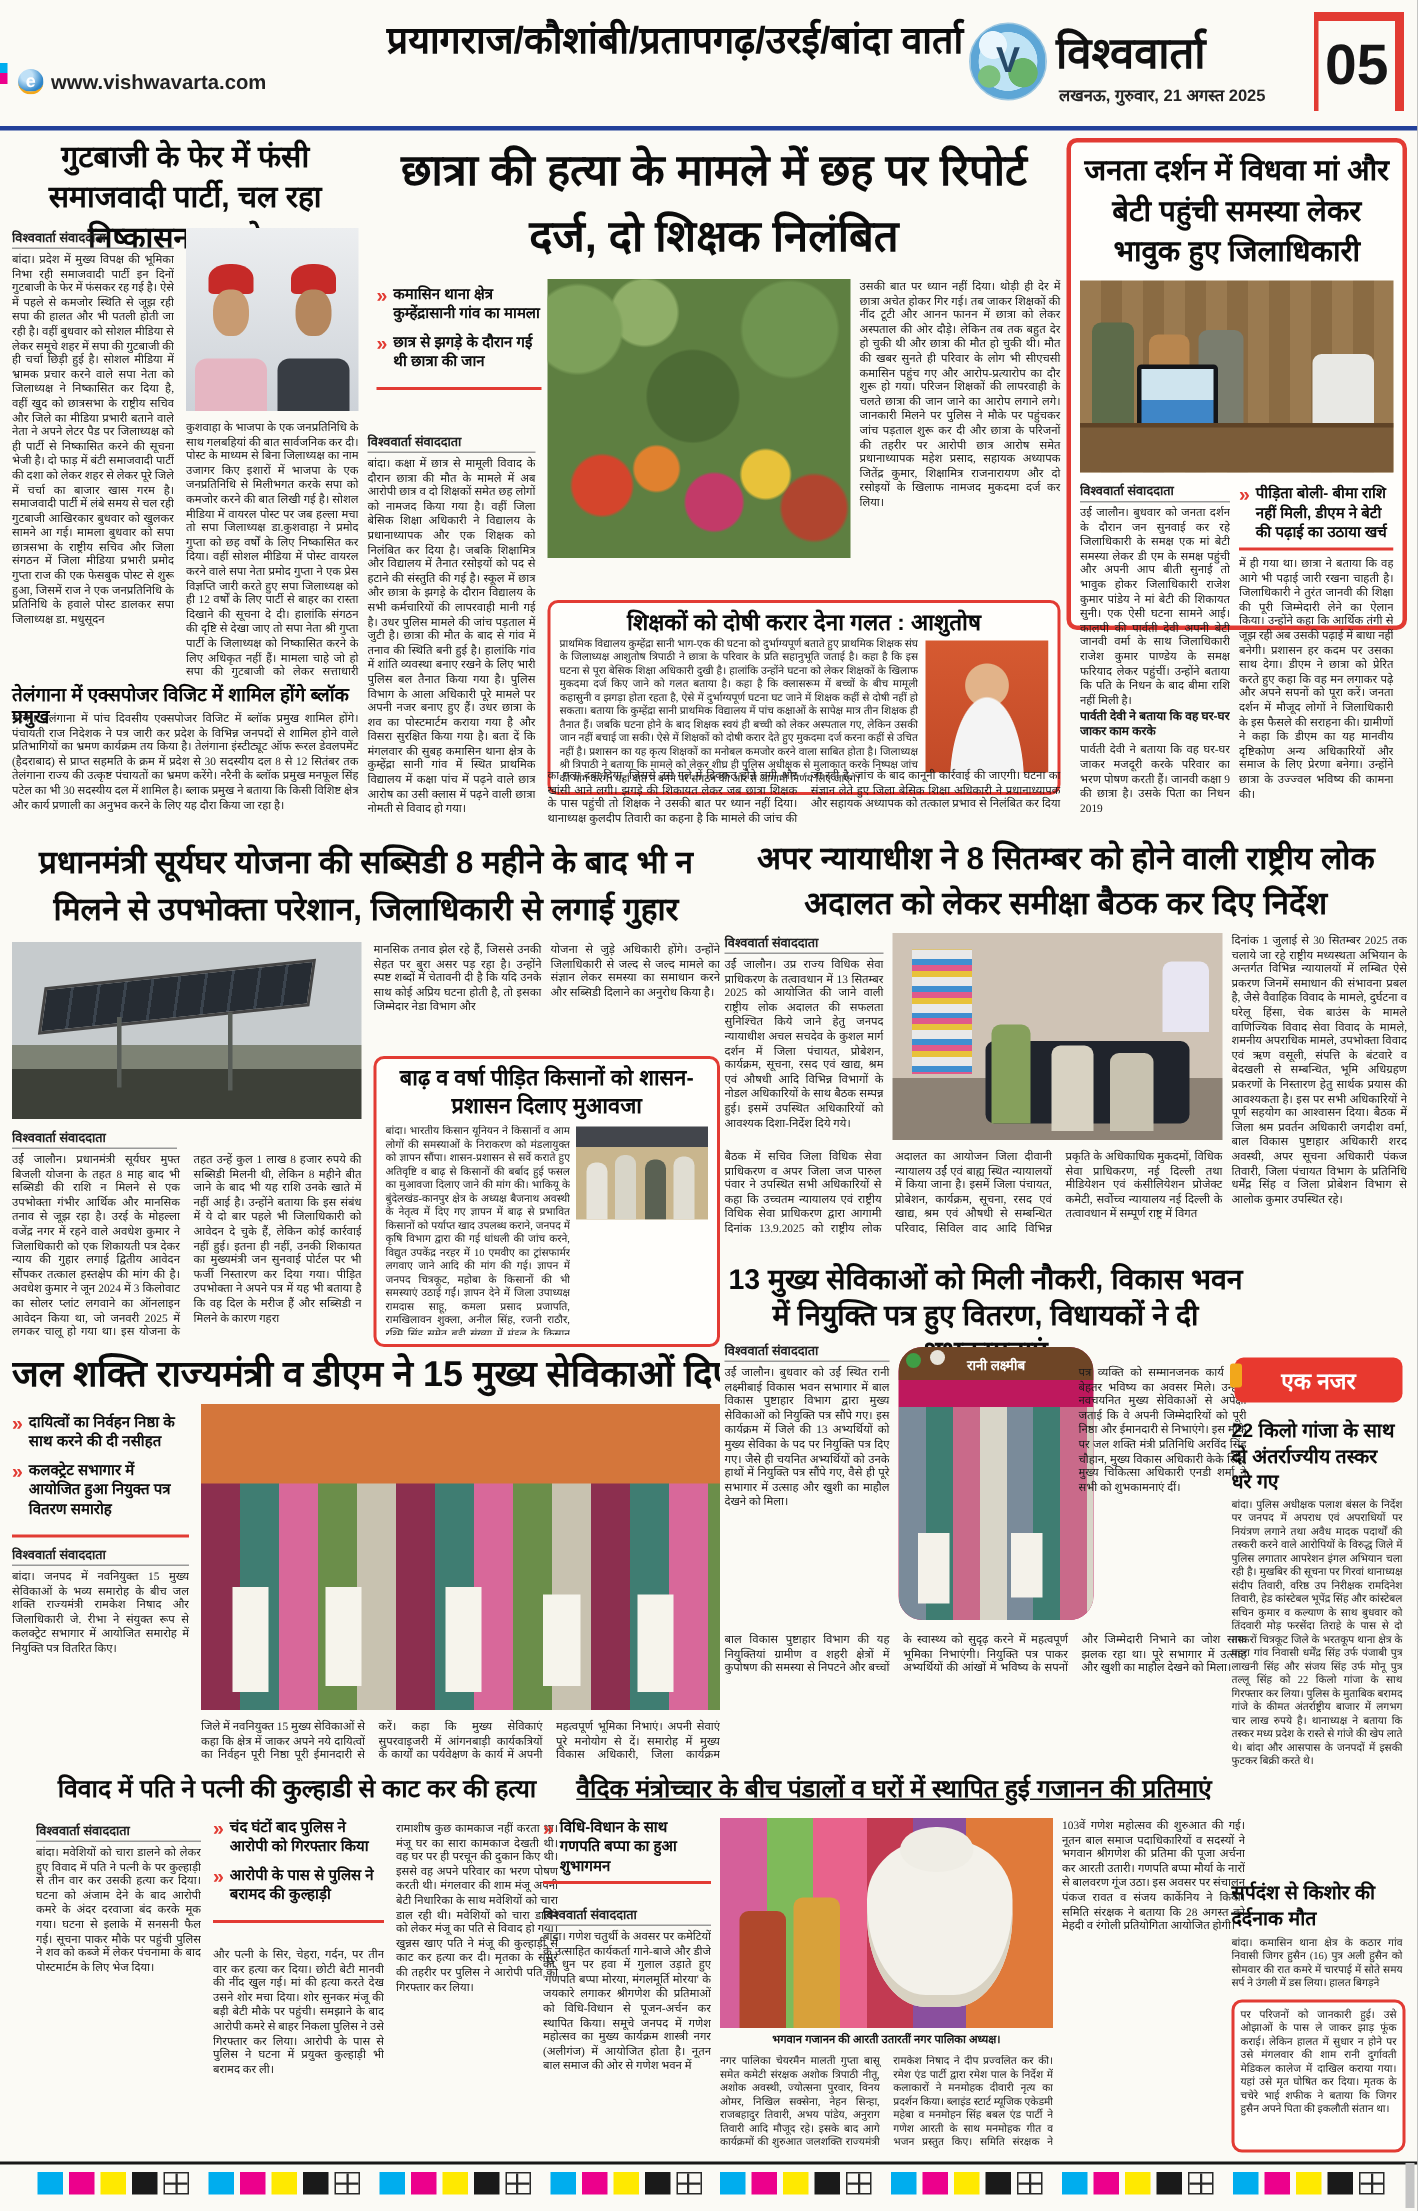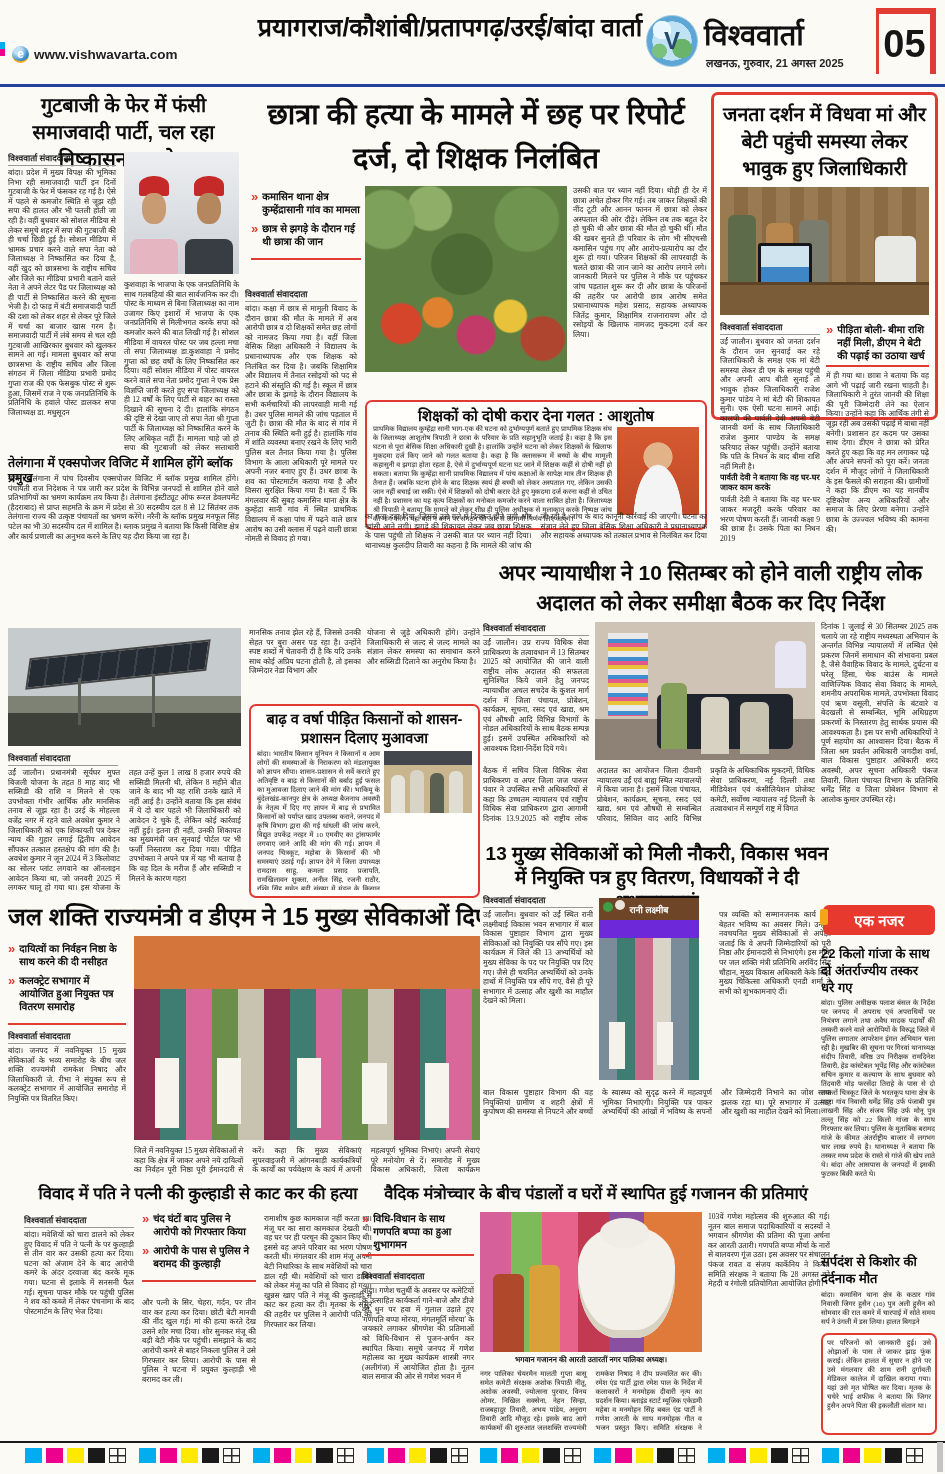--- a/index.html
+++ b/index.html
@@ -174,20 +174,21 @@
         <div class="bullet" style="margin-bottom:0;">
             <span class="bmark">»</span>
             <span>पीड़िता बोली- बीमा राशि नहीं मिली, डीएम ने बेटी की पढ़ाई का उठाया खर्च</span>
           </div>
       </div>
       <div class="body-txt">में ही गया था। छात्रा ने बताया कि वह आगे भी पढ़ाई जारी रखना चाहती है। जिलाधिकारी ने तुरंत जानवी की शिक्षा की पूरी जिम्मेदारी लेने का ऐलान किया। उन्होंने कहा कि आर्थिक तंगी से जूझ रही अब उसकी पढ़ाई में बाधा नहीं बनेगी। प्रशासन हर कदम पर उसका साथ देगा। डीएम ने छात्रा को प्रेरित करते हुए कहा कि वह मन लगाकर पढ़े और अपने सपनों को पूरा करें। जनता दर्शन में मौजूद लोगों ने जिलाधिकारी के इस फैसले की सराहना की। ग्रामीणों ने कहा कि डीएम का यह मानवीय दृष्टिकोण अन्य अधिकारियों और समाज के लिए प्रेरणा बनेगा। उन्होंने छात्रा के उज्ज्वल भविष्य की कामना की।</div>
     </div>
   </div>
 
   <div class="abs" style="left:8px;top:560px;width:472px;height:340px;">
+    <div class="hl" style="font-size:21px;line-height:31px;">प्रधानमंत्री सूर्यघर योजना की सब्सिडी 8 महीने के बाद भी न मिलने से उपभोक्ता परेशान, जिलाधिकारी से लगाई गुहार</div>
     <div class="photo" style="left:0;top:68px;width:233px;height:118px;background:linear-gradient(#c6cbcd 0 58%,#7d8274 58% 72%,#3d4038 72% 100%);">
       <div class="panelP"></div>
       <div class="poleP" style="left:30%;top:42%;height:40%;"></div>
       <div class="poleP" style="left:62%;top:40%;height:44%;"></div>
     </div>
     <div class="abs body-txt" style="left:359px;top:68px;width:113px;height:72px;">योजना से जुड़े अधिकारी होंगे। उन्होंने जिलाधिकारी से जल्द से जल्द मामले का संज्ञान लेकर समस्या का समाधान करने और सब्सिडी दिलाने का अनुरोध किया है।</div>
     <div class="abs body-txt" style="left:241px;top:68px;width:112px;height:72px;">मानसिक तनाव झेल रहे हैं, जिससे उनकी सेहत पर बुरा असर पड़ रहा है। उन्होंने स्पष्ट शब्दों में चेतावनी दी है कि यदि उनके साथ कोई अप्रिय घटना होती है, तो इसका जिम्मेदार नेडा विभाग और</div>
     <div class="abs byline" style="left:0;top:192px;width:110px;">विश्ववार्ता संवाददाता</div>
     <div class="abs body-txt cols2" style="left:0;top:208px;width:233px;height:130px;">उर्ई जालौन। प्रधानमंत्री सूर्यघर मुफ्त बिजली योजना के तहत 8 माह बाद भी सब्सिडी की राशि न मिलने से एक उपभोक्ता गंभीर आर्थिक और मानसिक तनाव से जूझ रहा है। उरई के मोहल्ला वजेंद्र नगर में रहने वाले अवधेश कुमार ने जिलाधिकारी को एक शिकायती पत्र देकर न्याय की गुहार लगाई द्वितीय आवेदन सौंपकर तत्काल हस्तक्षेप की मांग की है। अवधेश कुमार ने जून 2024 में 3 किलोवाट का सोलर प्लांट लगवाने का ऑनलाइन आवेदन किया था, जो जनवरी 2025 में लगकर चालू हो गया था। इस योजना के तहत उन्हें कुल 1 लाख 8 हजार रुपये की सब्सिडी मिलनी थी, लेकिन 8 महीने बीत जाने के बाद भी यह राशि उनके खाते में नहीं आई है। उन्होंने बताया कि इस संबंध में ये दो बार पहले भी जिलाधिकारी को आवेदन दे चुके हैं, लेकिन कोई कार्रवाई नहीं हुई। इतना ही नहीं, उनकी शिकायत का मुख्यमंत्री जन सुनवाई पोर्टल पर भी फर्जी निस्तारण कर दिया गया। पीड़ित उपभोक्ता ने अपने पत्र में यह भी बताया है कि वह दिल के मरीज हैं और सब्सिडी न मिलने के कारण गहरा</div>
 
@@ -200,40 +201,40 @@
           <div class="figure-dark" style="left:30%;bottom:0;width:16%;height:70%;background:#d8d5c8;"></div>
           <div class="figure-dark" style="left:52%;bottom:0;width:16%;height:64%;background:#5a6153;"></div>
           <div class="figure-dark" style="left:74%;bottom:0;width:16%;height:68%;background:#e0ddd2;"></div>
         </div>
         <div class="body-txt small-txt">बांदा। भारतीय किसान यूनियन ने किसानों व आम लोगों की समस्याओं के निराकरण को मंडलायुक्त को ज्ञापन सौंपा। शासन-प्रशासन से सर्वे कराते हुए अतिवृष्टि व बाढ़ से किसानों की बर्बाद हुई फसल का मुआवजा दिलाए जाने की मांग की। भाकियू के बुंदेलखंड-कानपुर क्षेत्र के अध्यक्ष बैजनाथ अवस्थी के नेतृत्व में दिए गए ज्ञापन में बाढ़ से प्रभावित किसानों को पर्याप्त खाद उपलब्ध कराने, जनपद में कृषि विभाग द्वारा की गई धांधली की जांच करने, विद्युत उपकेंद्र नरहर में 10 एमवीए का ट्रांसफार्मर लगवाए जाने आदि की मांग की गई। ज्ञापन में जनपद चित्रकूट, महोबा के किसानों की भी समस्याएं उठाई गईं। ज्ञापन देने में जिला उपाध्यक्ष रामदास साहू, कमला प्रसाद प्रजापति, रामखिलावन शुक्ला, अनील सिंह, रजनी राठौर, रश्मि सिंह समेत बड़ी संख्या में मंडल के किसान शामिल रहे।</div>
       </div>
     </div>
   </div>
 
   <div class="abs" style="left:483px;top:558px;width:455px;height:350px;">
-    <div class="hl" style="font-size:21px;line-height:30px;">अपर न्यायाधीश ने 10 सितम्बर को होने वाली राष्ट्रीय लोक अदालत को लेकर समीक्षा बैठक कर दिए निर्देश</div>
+    <div class="hl" style="font-size:21px;line-height:30px;">अपर न्यायाधीश ने 8 सितम्बर को होने वाली राष्ट्रीय लोक अदालत को लेकर समीक्षा बैठक कर दिए निर्देश</div>
     <div class="abs byline" style="left:0;top:64px;width:106px;">विश्ववार्ता संवाददाता</div>
     <div class="abs body-txt" style="left:0;top:80px;width:106px;height:124px;">उर्ई जालौन। उप्र राज्य विधिक सेवा प्राधिकरण के तत्वावधान में 13 सितम्बर 2025 को आयोजित की जाने वाली राष्ट्रीय लोक अदालत की सफलता सुनिश्चित किये जाने हेतु जनपद न्यायाधीश अचल सचदेव के कुशल मार्ग दर्शन में जिला पंचायत, प्रोबेशन, कार्यक्रम, सूचना, रसद एवं खाद्य, श्रम एवं औषधी आदि विभिन्न विभागों के नोडल अधिकारियों के साथ बैठक सम्पन्न हुई। इसमें उपस्थित अधिकारियों को आवश्यक दिशा-निर्देश दिये गये।</div>
     <div class="photo" style="left:112px;top:64px;width:220px;height:138px;background:linear-gradient(#cfc3b5 0 70%,#8d8275 70% 100%);">
       <div class="abs" style="left:6%;top:8%;width:18%;height:60%;background:repeating-linear-gradient(#e9e9e9 0 6px,#3f8fd0 6px 10px,#e05a8a 10px 14px,#e8c23a 14px 18px);"></div>
       <div class="abs" style="left:28%;top:52%;width:62%;height:40%;background:#20242c;border-radius:6px;"></div>
       <div class="figure-dark" style="left:30%;bottom:8%;width:12%;height:48%;background:#86a05c;"></div>
       <div class="figure-dark" style="left:48%;bottom:4%;width:13%;height:42%;background:#d8d2c2;"></div>
       <div class="figure-dark" style="left:66%;bottom:4%;width:13%;height:38%;background:#c8c2b0;"></div>
       <div class="figure-dark" style="right:4%;top:14%;width:14%;height:34%;background:#e8e6f2;"></div>
     </div>
     <div class="abs body-txt" style="left:338px;top:64px;width:117px;height:278px;">दिनांक 1 जुलाई से 30 सितम्बर 2025 तक चलाये जा रहे राष्ट्रीय मध्यस्थता अभियान के अन्तर्गत विभिन्न न्यायालयों में लम्बित ऐसे प्रकरण जिनमें समाधान की संभावना प्रबल है, जैसे वैवाहिक विवाद के मामले, दुर्घटना व घरेलू हिंसा, चेक बाउंस के मामले वाणिज्यिक विवाद सेवा विवाद के मामले, शमनीय अपराधिक मामले, उपभोक्ता विवाद एवं ऋण वसूली, संपत्ति के बंटवारे व बेदखली से सम्बन्धित, भूमि अधिग्रहण प्रकरणों के निस्तारण हेतु सार्थक प्रयास की आवश्यकता है। इस पर सभी अधिकारियों ने पूर्ण सहयोग का आश्वासन दिया। बैठक में जिला श्रम प्रवर्तन अधिकारी जगदीश वर्मा, बाल विकास पुष्टाहार अधिकारी शरद अवस्थी, अपर सूचना अधिकारी पंकज तिवारी, जिला पंचायत विभाग के प्रतिनिधि धर्मेंद्र सिंह व जिला प्रोबेशन विभाग से आलोक कुमार उपस्थित रहे।</div>
     <div class="abs body-txt cols3" style="left:0;top:208px;width:332px;height:76px;">बैठक में सचिव जिला विधिक सेवा प्राधिकरण व अपर जिला जज पारुल पंवार ने उपस्थित सभी अधिकारियों से कहा कि उच्चतम न्यायालय एवं राष्ट्रीय विधिक सेवा प्राधिकरण द्वारा आगामी दिनांक 13.9.2025 को राष्ट्रीय लोक अदालत का आयोजन जिला दीवानी न्यायालय उर्ई एवं बाह्य स्थित न्यायालयों में किया जाना है। इसमें जिला पंचायत, प्रोबेशन, कार्यक्रम, सूचना, रसद एवं खाद्य, श्रम एवं औषधी से सम्बन्धित परिवाद, सिविल वाद आदि विभिन्न प्रकृति के अधिकाधिक मुकदमों, विधिक सेवा प्राधिकरण, नई दिल्ली तथा मीडियेशन एवं कंसीलियेशन प्रोजेक्ट कमेटी, सर्वोच्च न्यायालय नई दिल्ली के तत्वावधान में सम्पूर्ण राष्ट्र में विगत</div>
   </div>
 
   <div class="abs" style="left:483px;top:842px;width:348px;height:334px;">
     <div class="hl" style="font-size:19px;line-height:24px;">13 मुख्य सेविकाओं को मिली नौकरी, विकास भवन में नियुक्ति पत्र हुए वितरण, विधायकों ने दी शुभकामनाएं</div>
     <div class="abs byline" style="left:0;top:52px;width:110px;">विश्ववार्ता संवाददाता</div>
     <div class="abs body-txt" style="left:0;top:68px;width:110px;height:170px;">उर्ई जालौन। बुधवार को उर्ई स्थित रानी लक्ष्मीबाई विकास भवन सभागार में बाल विकास पुष्टाहार विभाग द्वारा मुख्य सेविकाओं को नियुक्ति पत्र सौंपे गए। इस कार्यक्रम में जिले की 13 अभ्यर्थियों को मुख्य सेविका के पद पर नियुक्ति पत्र दिए गए। जैसे ही चयनित अभ्यर्थियों को उनके हाथों में नियुक्ति पत्र सौंपे गए, वैसे ही पूरे सभागार में उत्साह और खुशी का माहौल देखने को मिला।</div>
-    <div class="photo" style="left:116px;top:56px;width:100px;height:182px;background:#6d28d9;">
+    <div class="photo" style="left:116px;top:56px;width:130px;height:182px;background:#be185d;border-radius:16px;">
       <div style="position:absolute;left:0;top:0;width:100%;height:22px;background:#6e4526;color:#fff;font-size:9px;font-weight:700;
                   font-family:'Liberation Sans',sans-serif;display:flex;align-items:center;justify-content:center;white-space:nowrap;overflow:hidden;">रानी लक्ष्मीब</div>
       <div class="abs" style="left:4%;top:4px;width:10px;height:10px;border-radius:50%;background:#3f9d45;"></div>
       <div class="abs" style="left:16%;top:2px;width:10px;height:10px;border-radius:50%;background:#e8e4da;"></div>
       <div class="abs" style="left:0;bottom:0;width:100%;height:78%;
            background:repeating-linear-gradient(90deg,#7a8b9a 0 18px,#3f7d72 18px 36px,#c96a8a 36px 54px,#d8d5c8 54px 72px);"></div>
       <div class="abs" style="left:10%;bottom:6%;width:16%;height:26%;background:#f4f2ea;"></div>
       <div class="abs" style="left:58%;bottom:8%;width:16%;height:24%;background:#f4f2ea;"></div>
     </div>
     <div class="abs body-txt" style="left:236px;top:68px;width:112px;height:170px;">पत्र व्यक्ति को सम्मानजनक कार्य और बेहतर भविष्य का अवसर मिले। उन्होंने नवचयनित मुख्य सेविकाओं से अपेक्षा जताई कि वे अपनी जिम्मेदारियों को पूरी निष्ठा और ईमानदारी से निभाएंगे। इस मौके पर जल शक्ति मंत्री प्रतिनिधि अरविंद सिंह चौहान, मुख्य विकास अधिकारी केके सिंह, मुख्य चिकित्सा अधिकारी एनडी शर्मा ने सभी को शुभकामनाएं दीं।</div>
@@ -289,21 +290,21 @@
         </div>
       <div class="bullet">
           <span class="bmark">»</span>
           <span>आरोपी के पास से पुलिस ने बरामद की कुल्हाड़ी</span>
         </div>
     </div>
     <div class="abs body-txt" style="left:118px;top:116px;width:114px;height:138px;">और पत्नी के सिर, चेहरा, गर्दन, पर तीन वार कर हत्या कर दिया। छोटी बेटी मानवी की नींद खुल गई। मां की हत्या करते देख उसने शोर मचा दिया। शोर सुनकर मंजू की बड़ी बेटी मौके पर पहुंची। समझाने के बाद आरोपी कमरे से बाहर निकला पुलिस ने उसे गिरफ्तार कर लिया। आरोपी के पास से पुलिस ने घटना में प्रयुक्त कुल्हाड़ी भी बरामद कर ली।</div>
     <div class="abs body-txt" style="left:240px;top:32px;width:108px;height:222px;">रामाशीष कुछ कामकाज नहीं करता था। मंजू घर का सारा कामकाज देखती थी। वह घर पर ही परचून की दुकान किए थी। इससे वह अपने परिवार का भरण पोषण करती थी। मंगलवार की शाम मंजू अपनी बेटी निधारिका के साथ मवेशियों को चारा डाल रही थी। मवेशियों को चारा डालने को लेकर मंजू का पति से विवाद हो गया। खुन्नस खाए पति ने मंजू की कुल्हाड़ी से काट कर हत्या कर दी। मृतका के ससुर की तहरीर पर पुलिस ने आरोपी पति को गिरफ्तार कर लिया।</div>
   </div>
 
-  <div class="abs" style="left:362px;top:1182px;width:468px;height:256px;">
+  <div class="abs" style="left:362px;top:1182px;width:468px;height:256px;text-decoration:underline;">
     <div class="hl" style="font-size:16.5px;line-height:22px;white-space:nowrap;overflow:hidden;">वैदिक मंत्रोच्चार के बीच पंडालों व घरों में स्थापित हुई गजानन की प्रतिमाएं</div>
     <div class="abs redrule" style="left:0;top:30px;width:112px;padding-bottom:3px;">
       <div class="bullet" style="margin-bottom:0;">
           <span class="bmark">»</span>
           <span>विधि-विधान के साथ गणपति बप्पा का हुआ शुभागमन</span>
         </div>
     </div>
     <div class="abs byline" style="left:0;top:88px;width:112px;">विश्ववार्ता संवाददाता</div>
     <div class="abs body-txt" style="left:0;top:104px;width:112px;height:150px;">बांदा। गणेश चतुर्थी के अवसर पर कमेटियों के उत्साहित कार्यकर्ता गाने-बाजे और डीजे की धुन पर हवा में गुलाल उड़ाते हुए 'गणपति बप्पा मोरया, मंगलमूर्ति मोरया' के जयकारे लगाकर श्रीगणेश की प्रतिमाओं को विधि-विधान से पूजन-अर्चन कर स्थापित किया। समूचे जनपद में गणेश महोत्सव का मुख्य कार्यक्रम शास्त्री नगर (अलीगंज) में आयोजित होता है। नूतन बाल समाज की ओर से गणेश भवन में</div>
     <div class="photo" style="left:118px;top:30px;width:222px;height:140px;

